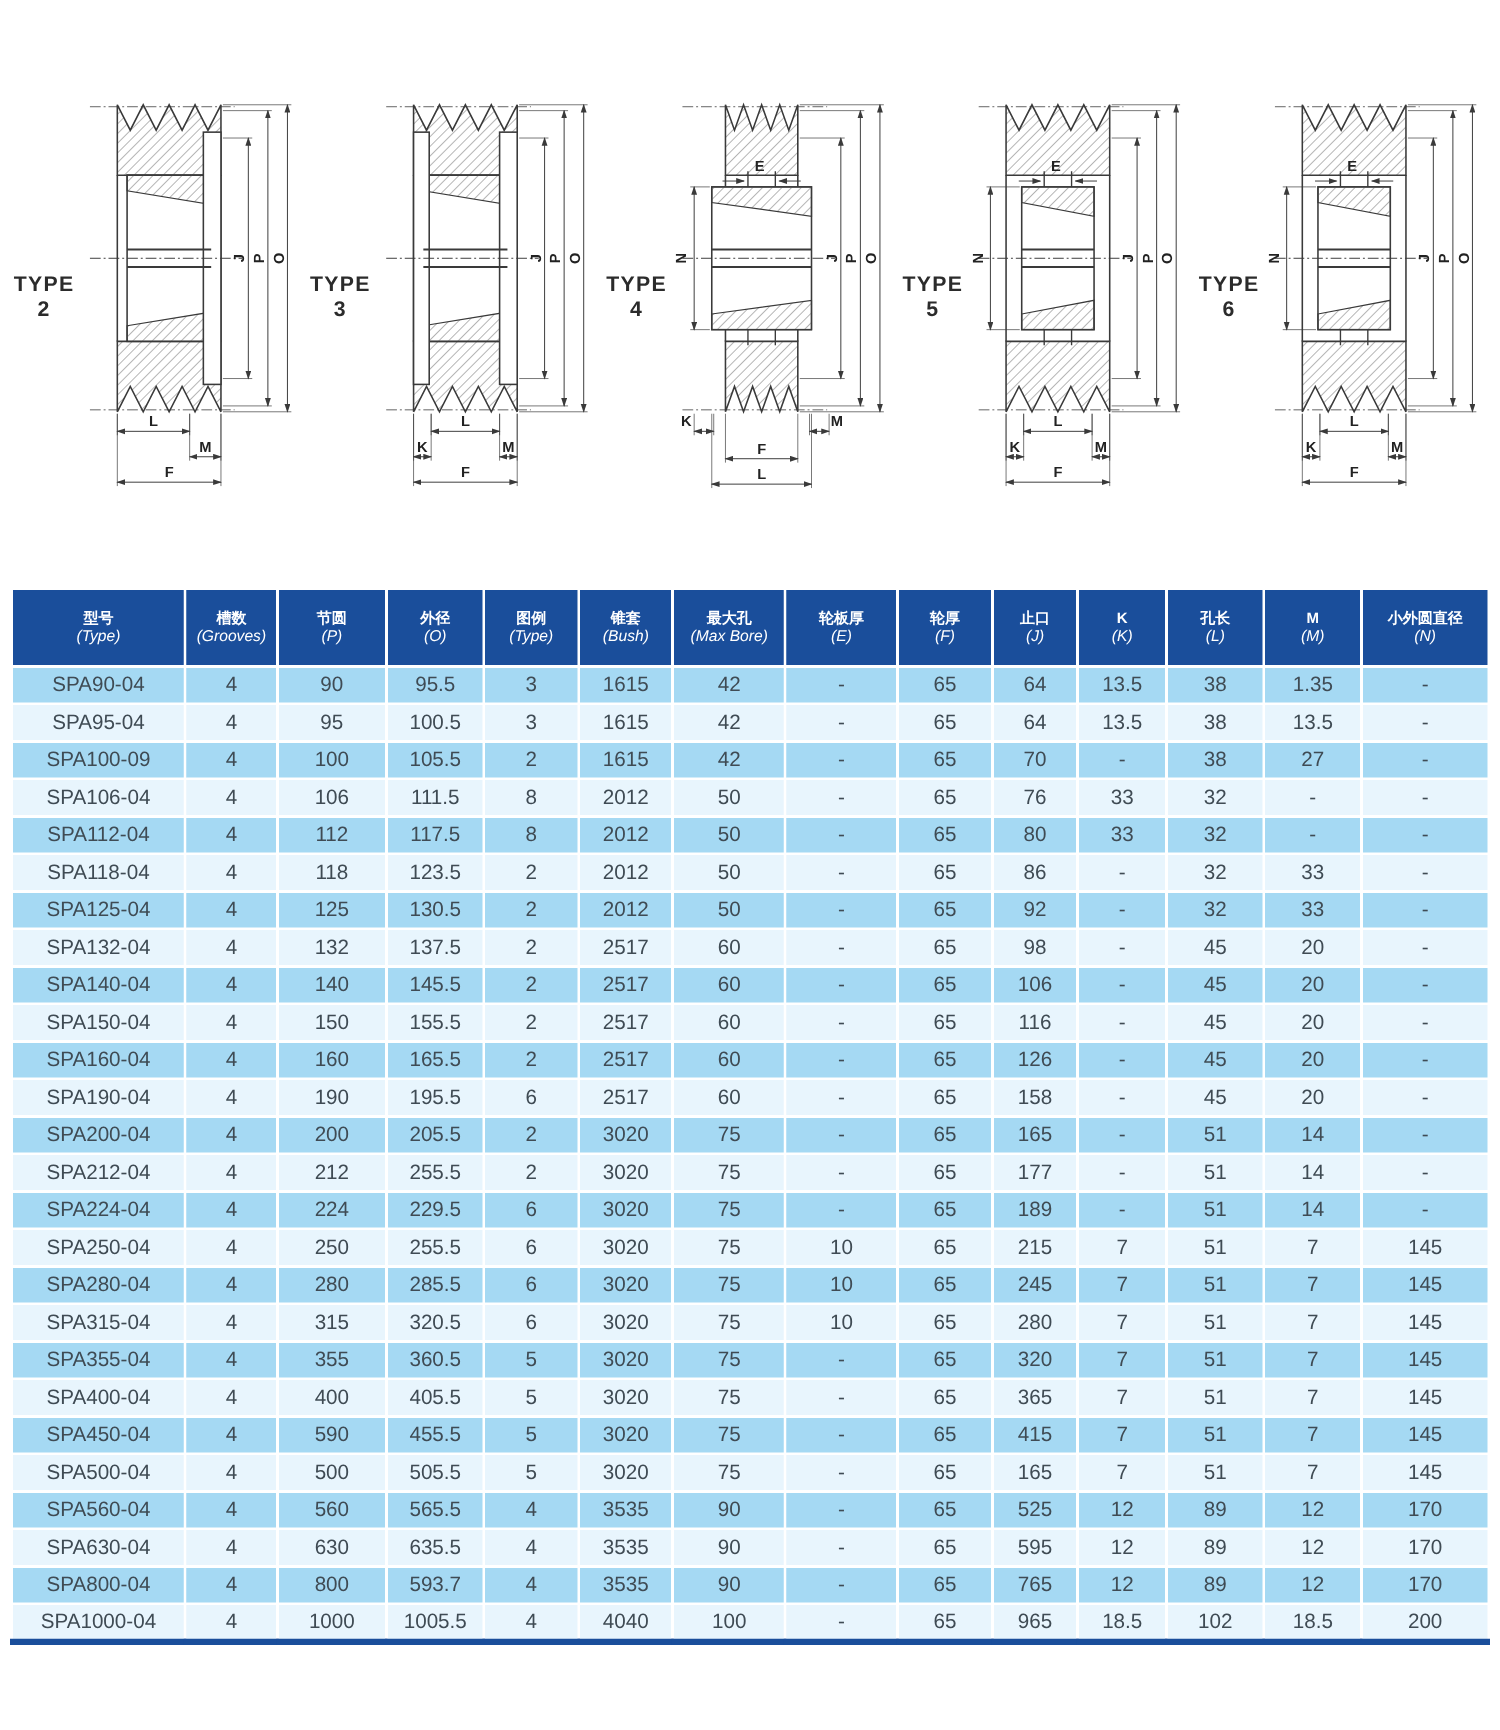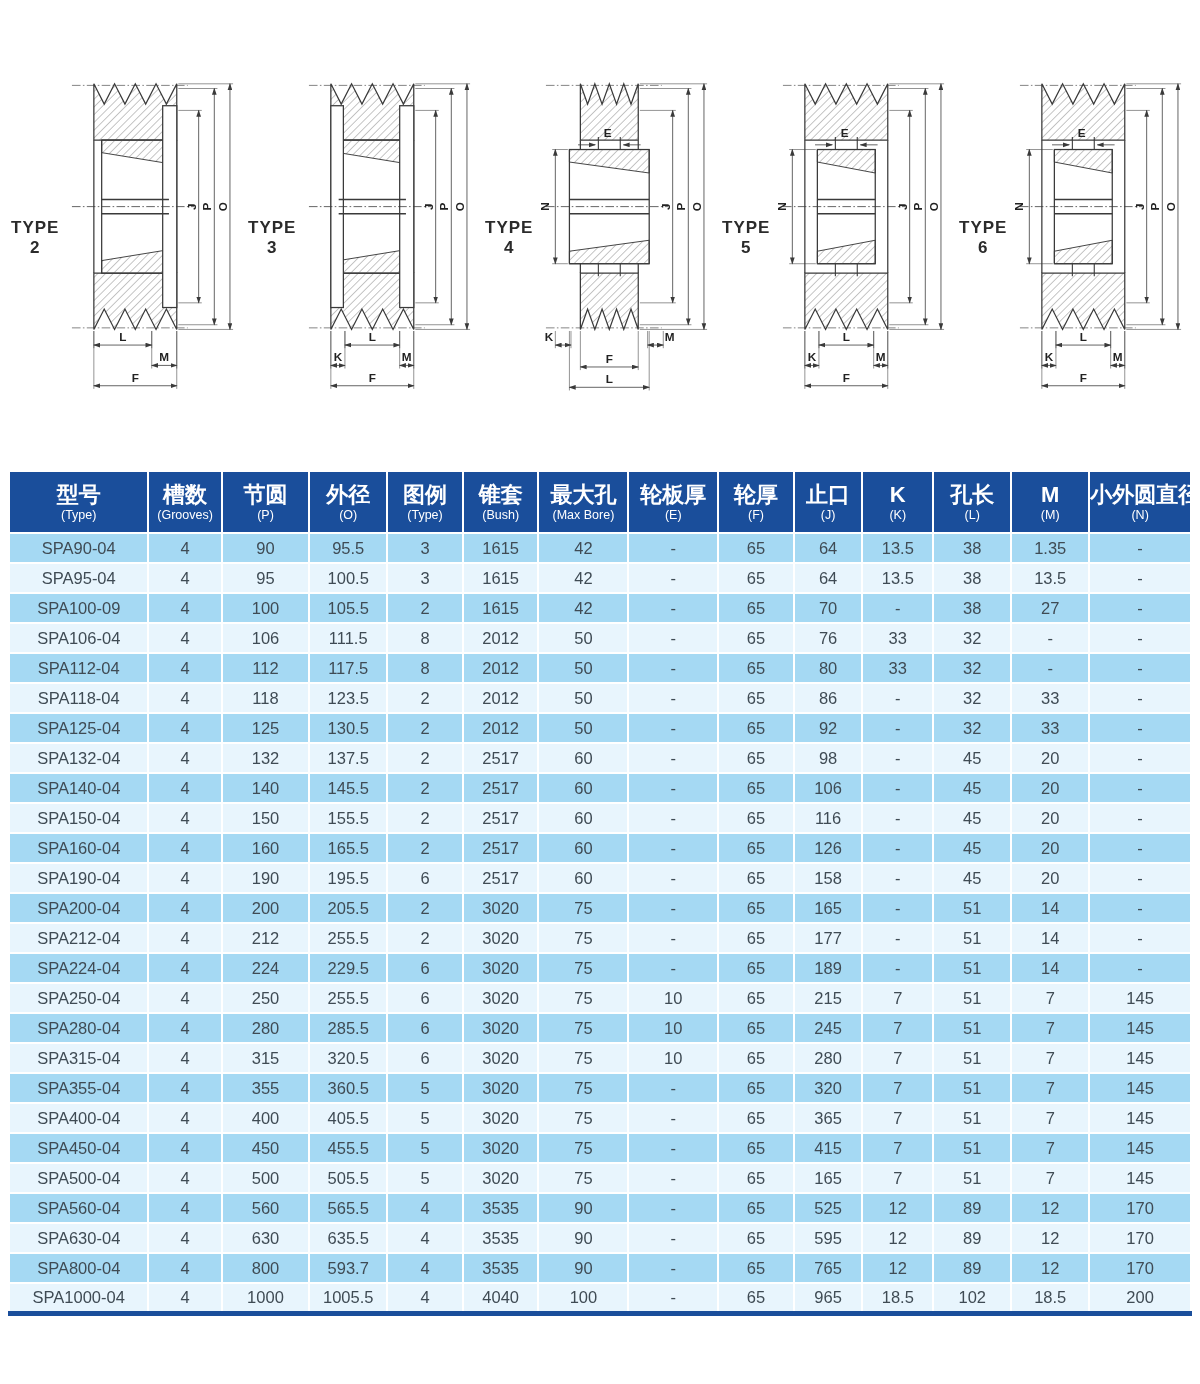--- a/index.html
+++ b/index.html
@@ -32,22 +32,22 @@
     width:100%;border-collapse:collapse;table-layout:fixed;
     border-bottom:5px solid var(--header-bg);
   }
   th,td{
     border:2px solid #ffffff;text-align:center;vertical-align:middle;
     overflow:hidden;white-space:nowrap;
   }
   thead th{
     background:var(--header-bg);color:#ffffff;height:62px;padding:2px 0;
   }
-  .hcn{font-size:22px;font-weight:bold;line-height:1.25;}
-  .hen{font-size:12.5px;font-weight:normal;line-height:1.2;}
+  .hcn{font-size:12px;font-weight:bold;line-height:1.25;}
+  .hen{font-size:12.5px;font-weight:normal;line-height:1.2;font-style:italic;}
   tbody td{
     height:30px;font-size:16.5px;color:var(--cell-text);
   }
   tbody tr:nth-child(odd) td{background:var(--row-odd);}
   tbody tr:nth-child(even) td{background:var(--row-even);}
 </style>
 </head>
 <body>
 
 <div class="drawings">
@@ -760,21 +760,21 @@
           <td>65</td>
           <td>365</td>
           <td>7</td>
           <td>51</td>
           <td>7</td>
           <td>145</td>
         </tr>
         <tr>
           <td>SPA450-04</td>
           <td>4</td>
-          <td>450</td>
+          <td>590</td>
           <td>455.5</td>
           <td>5</td>
           <td>3020</td>
           <td>75</td>
           <td>-</td>
           <td>65</td>
           <td>415</td>
           <td>7</td>
           <td>51</td>
           <td>7</td>

